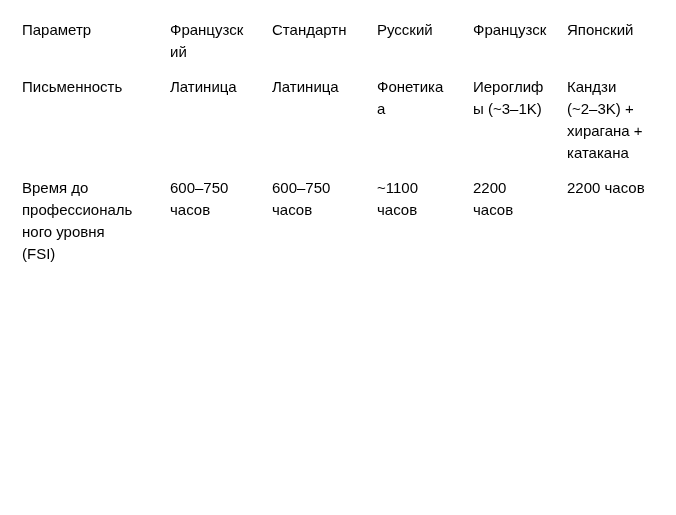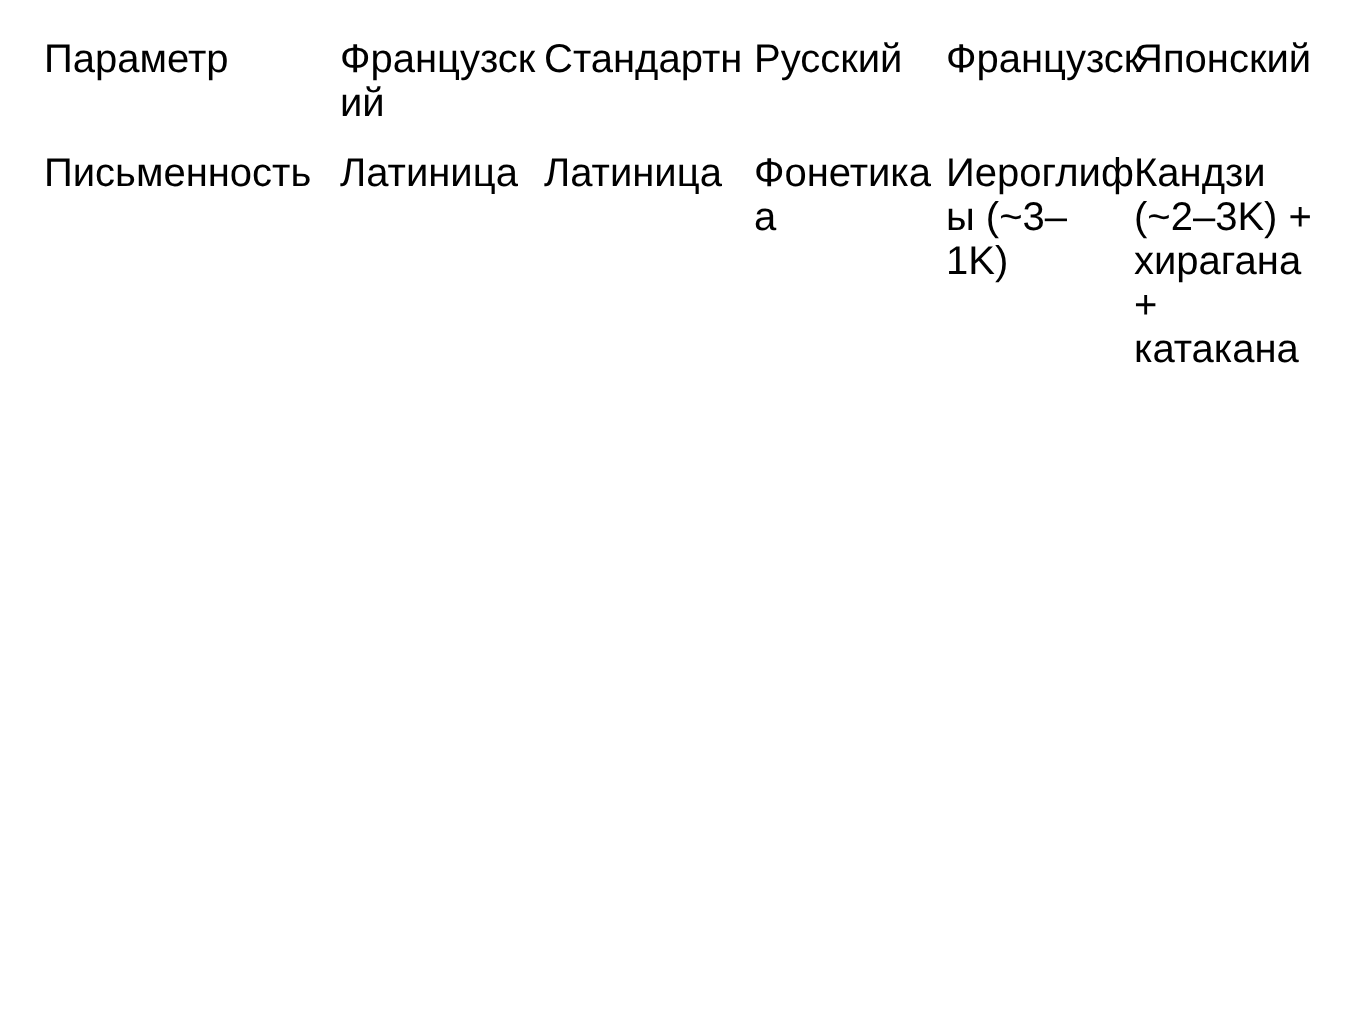--- a/index.html
+++ b/index.html
@@ -22,21 +22,21 @@
     overflow: hidden;
   }
   table.cmp {
     border-collapse: collapse;
     table-layout: fixed;
     width: 652px;
     border: none;
   }
   table.cmp th,
   table.cmp td {
-    font-size: 20px;
+    font-size: 15px;
     line-height: 22px;
     font-weight: 400;
     text-align: left;
     vertical-align: top;
     padding: 0 8px 13px 0;
     white-space: pre-line;
     border: none;
   }
   table.cmp thead th {
     font-weight: 400;
@@ -76,15 +76,30 @@
         <td>Латиница</td>
         <td>Фонетика
 а</td>
         <td>Иероглиф
 ы (~3–1K)</td>
         <td>Кандзи
 (~2–3K) +
 хирагана +
 катакана</td>
       </tr>
+      <tr>
+        <th class="rowlab">Время до
+профессиональ
+ного уровня
+(FSI)</th>
+        <td>600–750
+часов</td>
+        <td>600–750
+часов</td>
+        <td>~1100
+часов</td>
+        <td>2200
+часов</td>
+        <td>2200 часов</td>
+      </tr>
     </tbody>
   </table>
 </div>
 
 </body></html>

